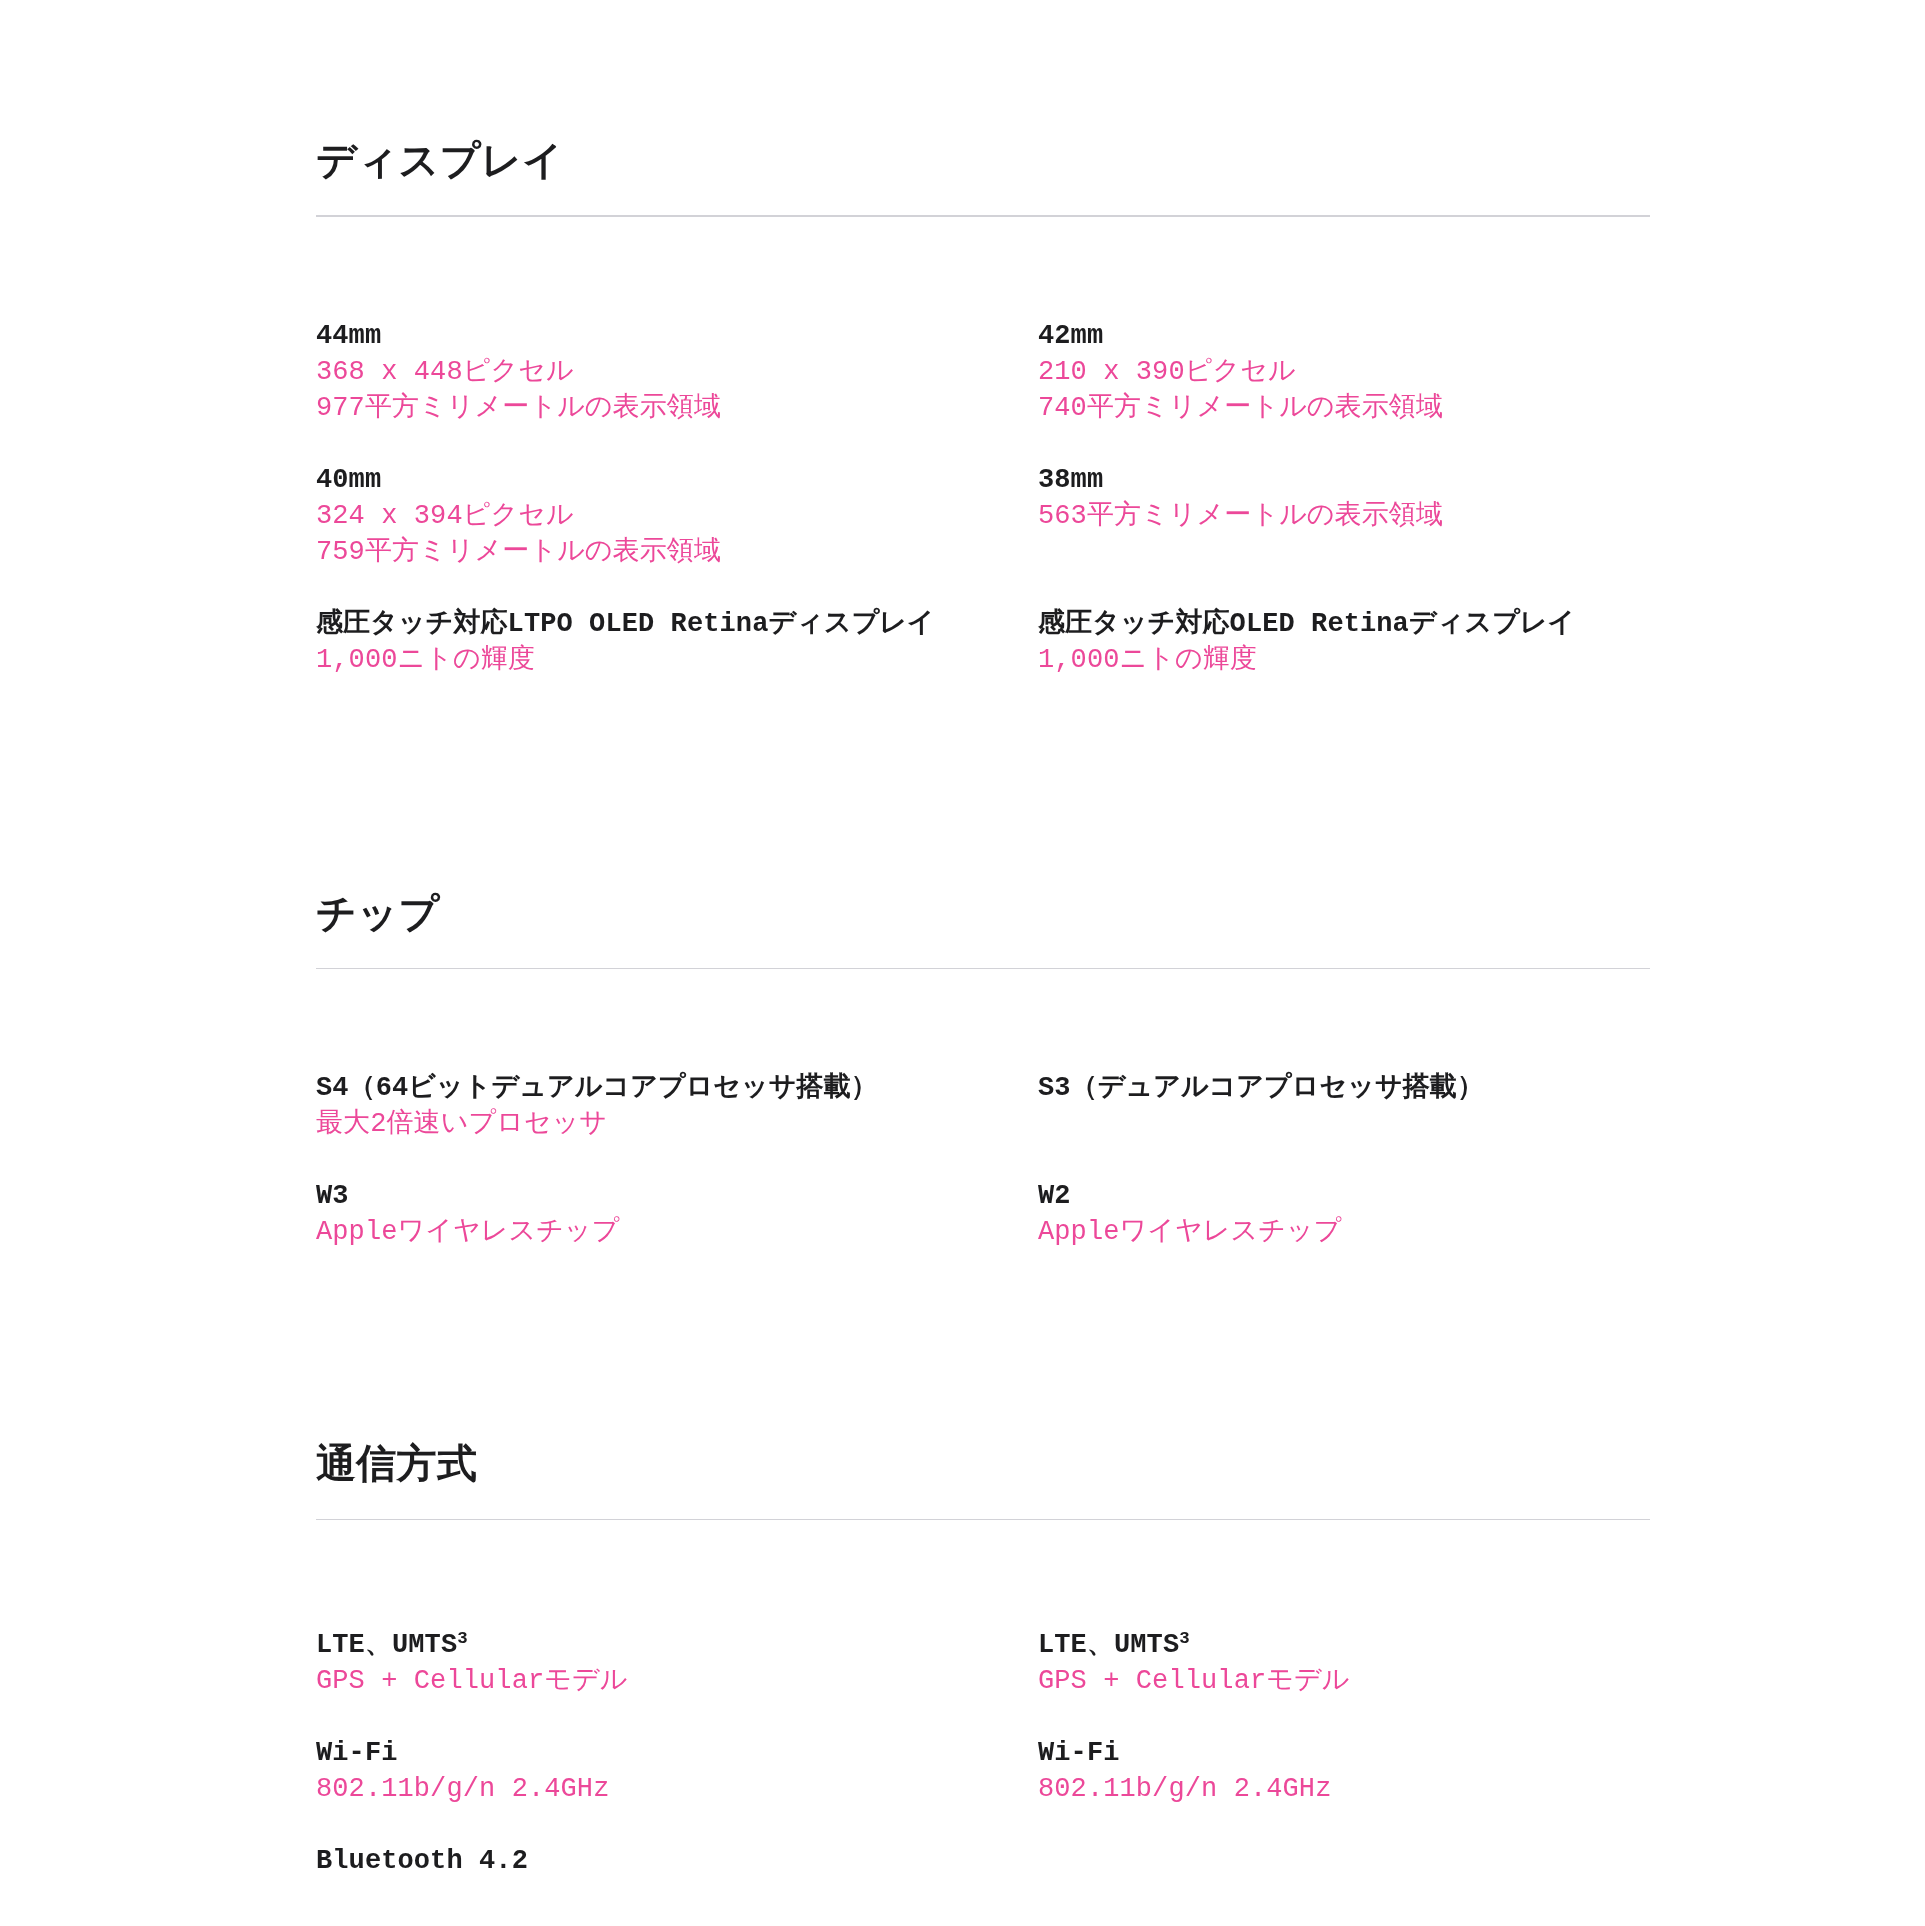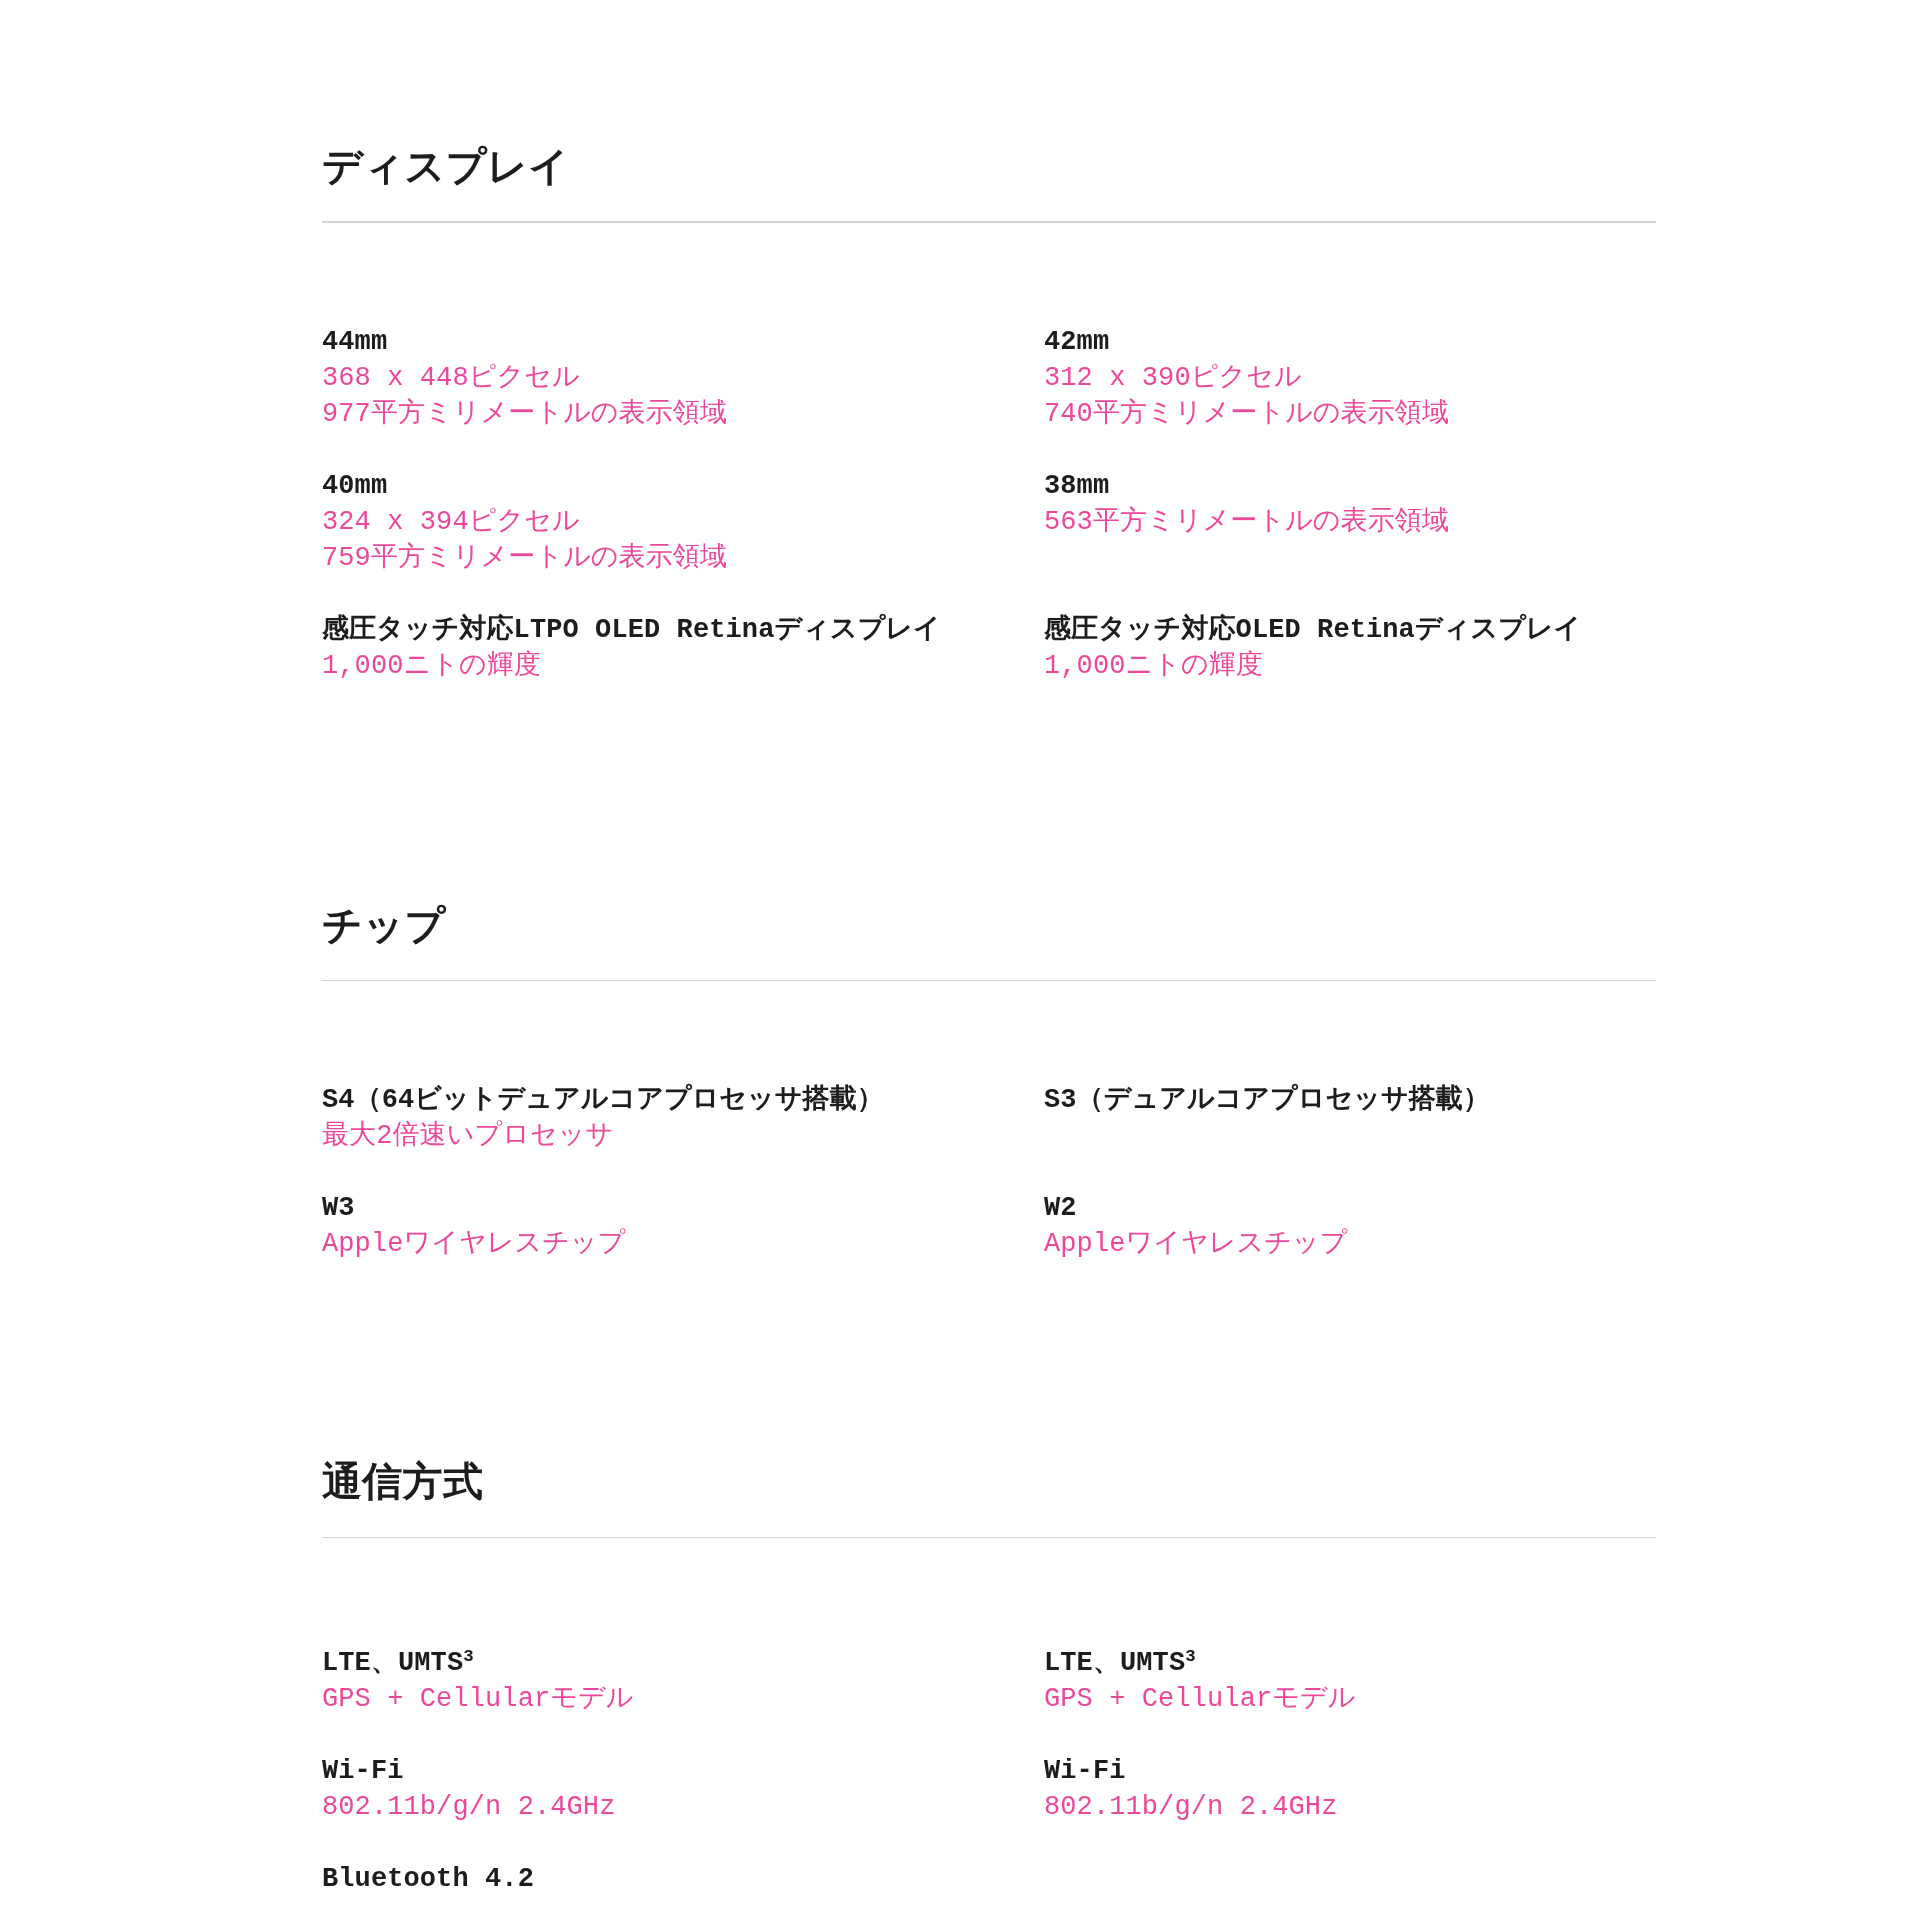--- a/index.html
+++ b/index.html
@@ -15,21 +15,21 @@
   }
   .page {
     box-sizing: border-box;
     width: 1925px;
     height: 1926px;
     padding-left: 306px;
     background: #ffffff;
   }
   section {
     display: block;
-    margin: 16px;
+    margin: 10px;
   }
   .sec-display      { padding-top: 120px; }
   .sec-chip         { padding-top: 195px; }
   .sec-connectivity { padding-top: 173px; }
 
   h2.sec-h {
     margin: 0;
     font-size: 40px;
     line-height: 60px;
     font-weight: 700;
@@ -80,21 +80,21 @@
     <div class="divider"></div>
     <div class="grid">
 
       <div class="block">
         <p class="t">44mm</p>
         <p class="l">368 x 448ピクセル</p>
         <p class="l">977平方ミリメートルの表示領域</p>
       </div>
       <div class="block">
         <p class="t">42mm</p>
-        <p class="l">312 x 390ピクセル</p>
+        <p class="l">210 x 390ピクセル</p>
         <p class="l">740平方ミリメートルの表示領域</p>
       </div>
 
       <div class="block">
         <p class="t">40mm</p>
         <p class="l">324 x 394ピクセル</p>
         <p class="l">759平方ミリメートルの表示領域</p>
       </div>
       <div class="block">
         <p class="t">38mm</p>

